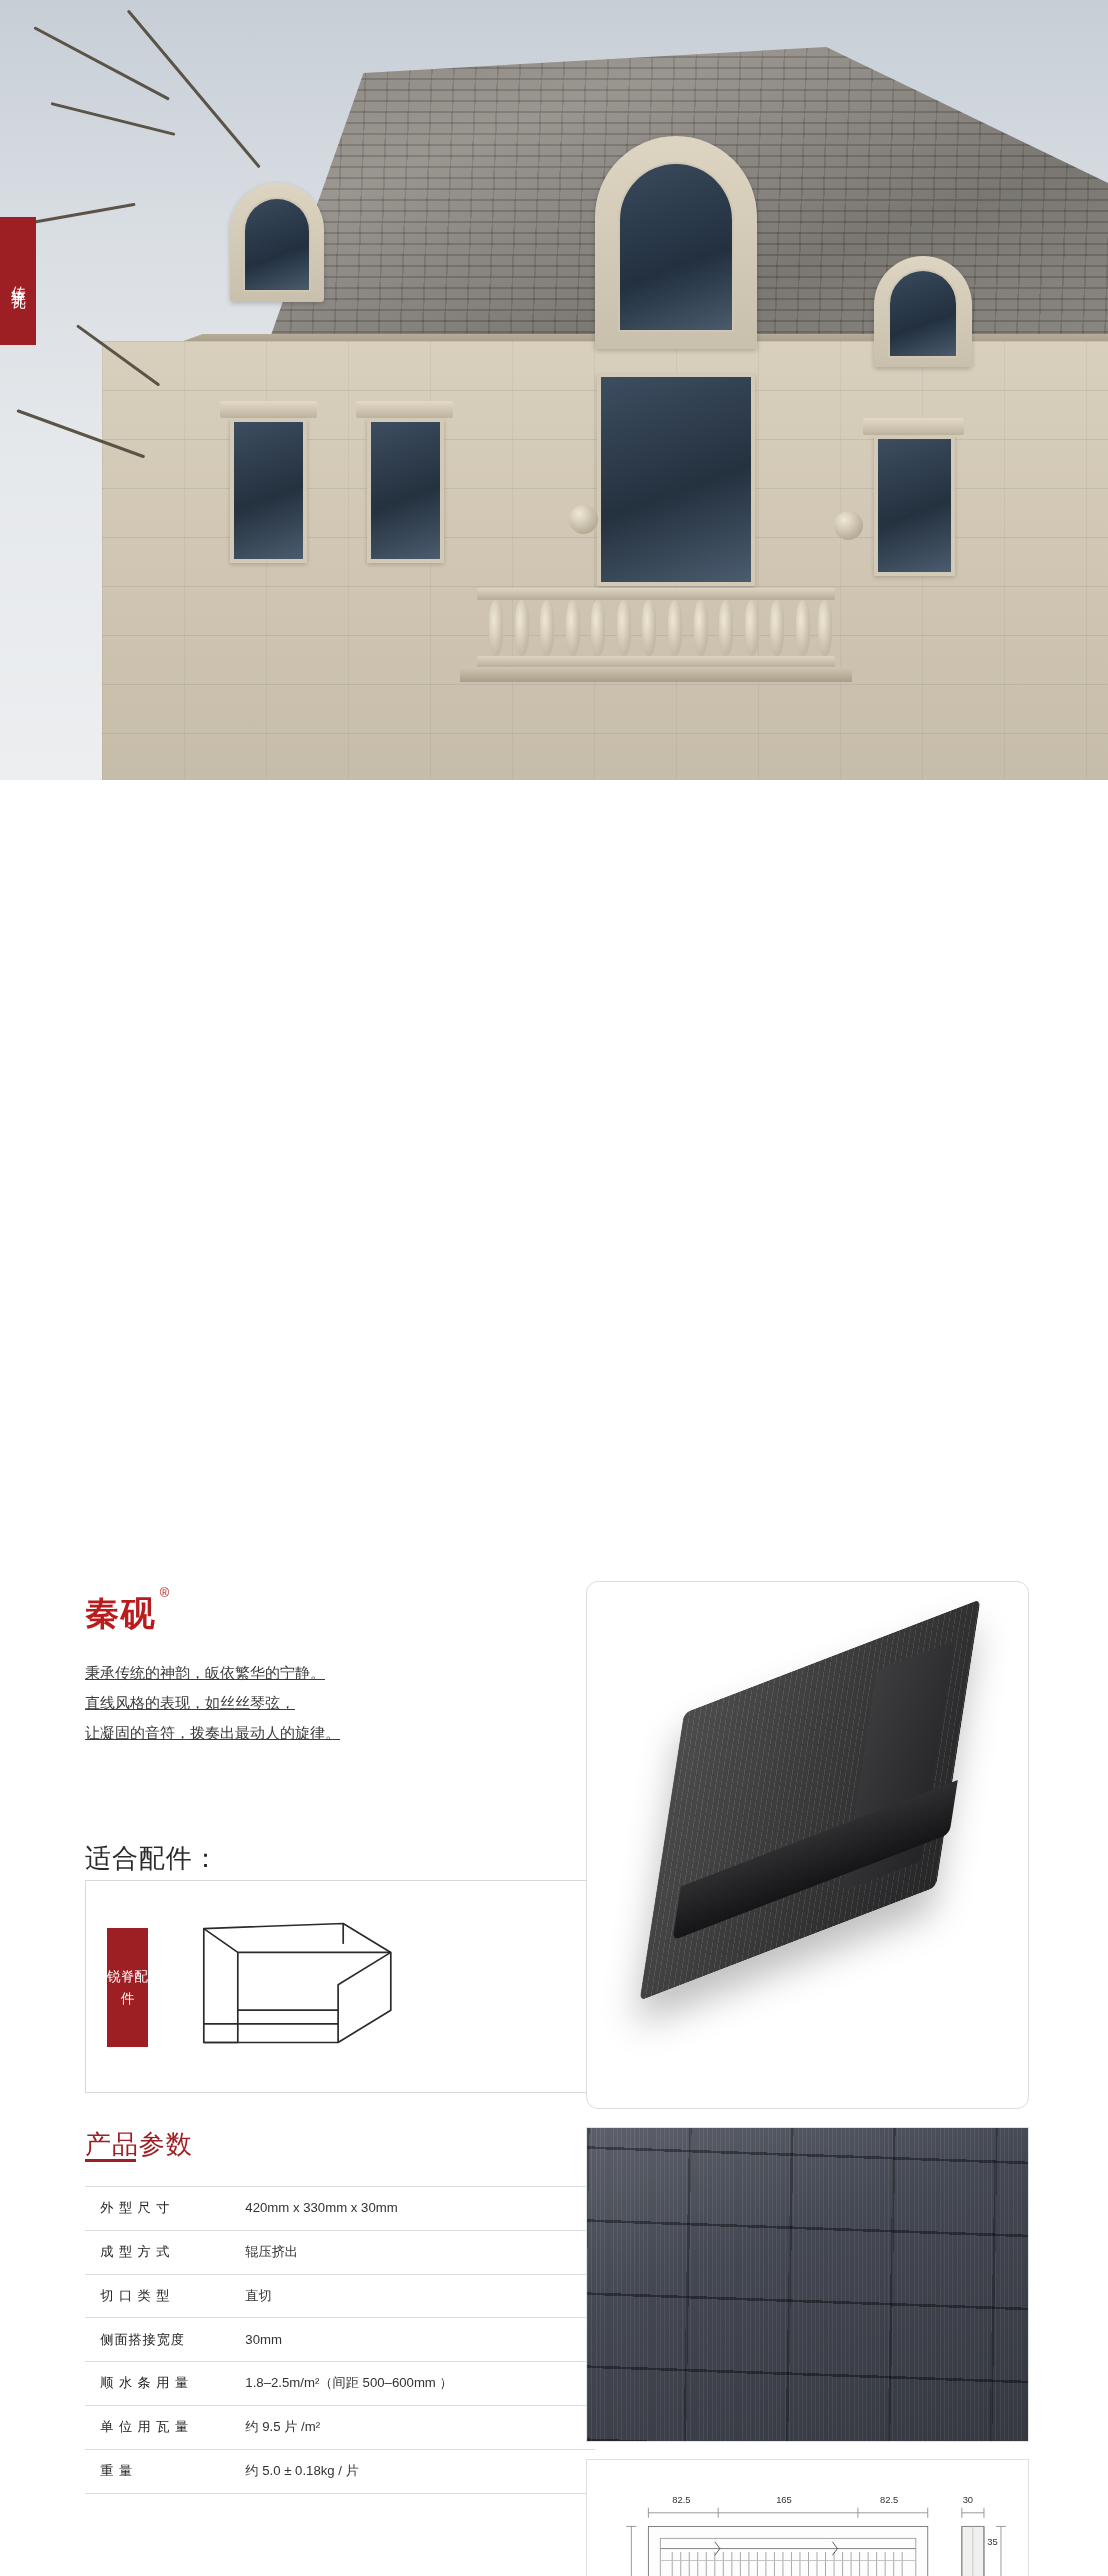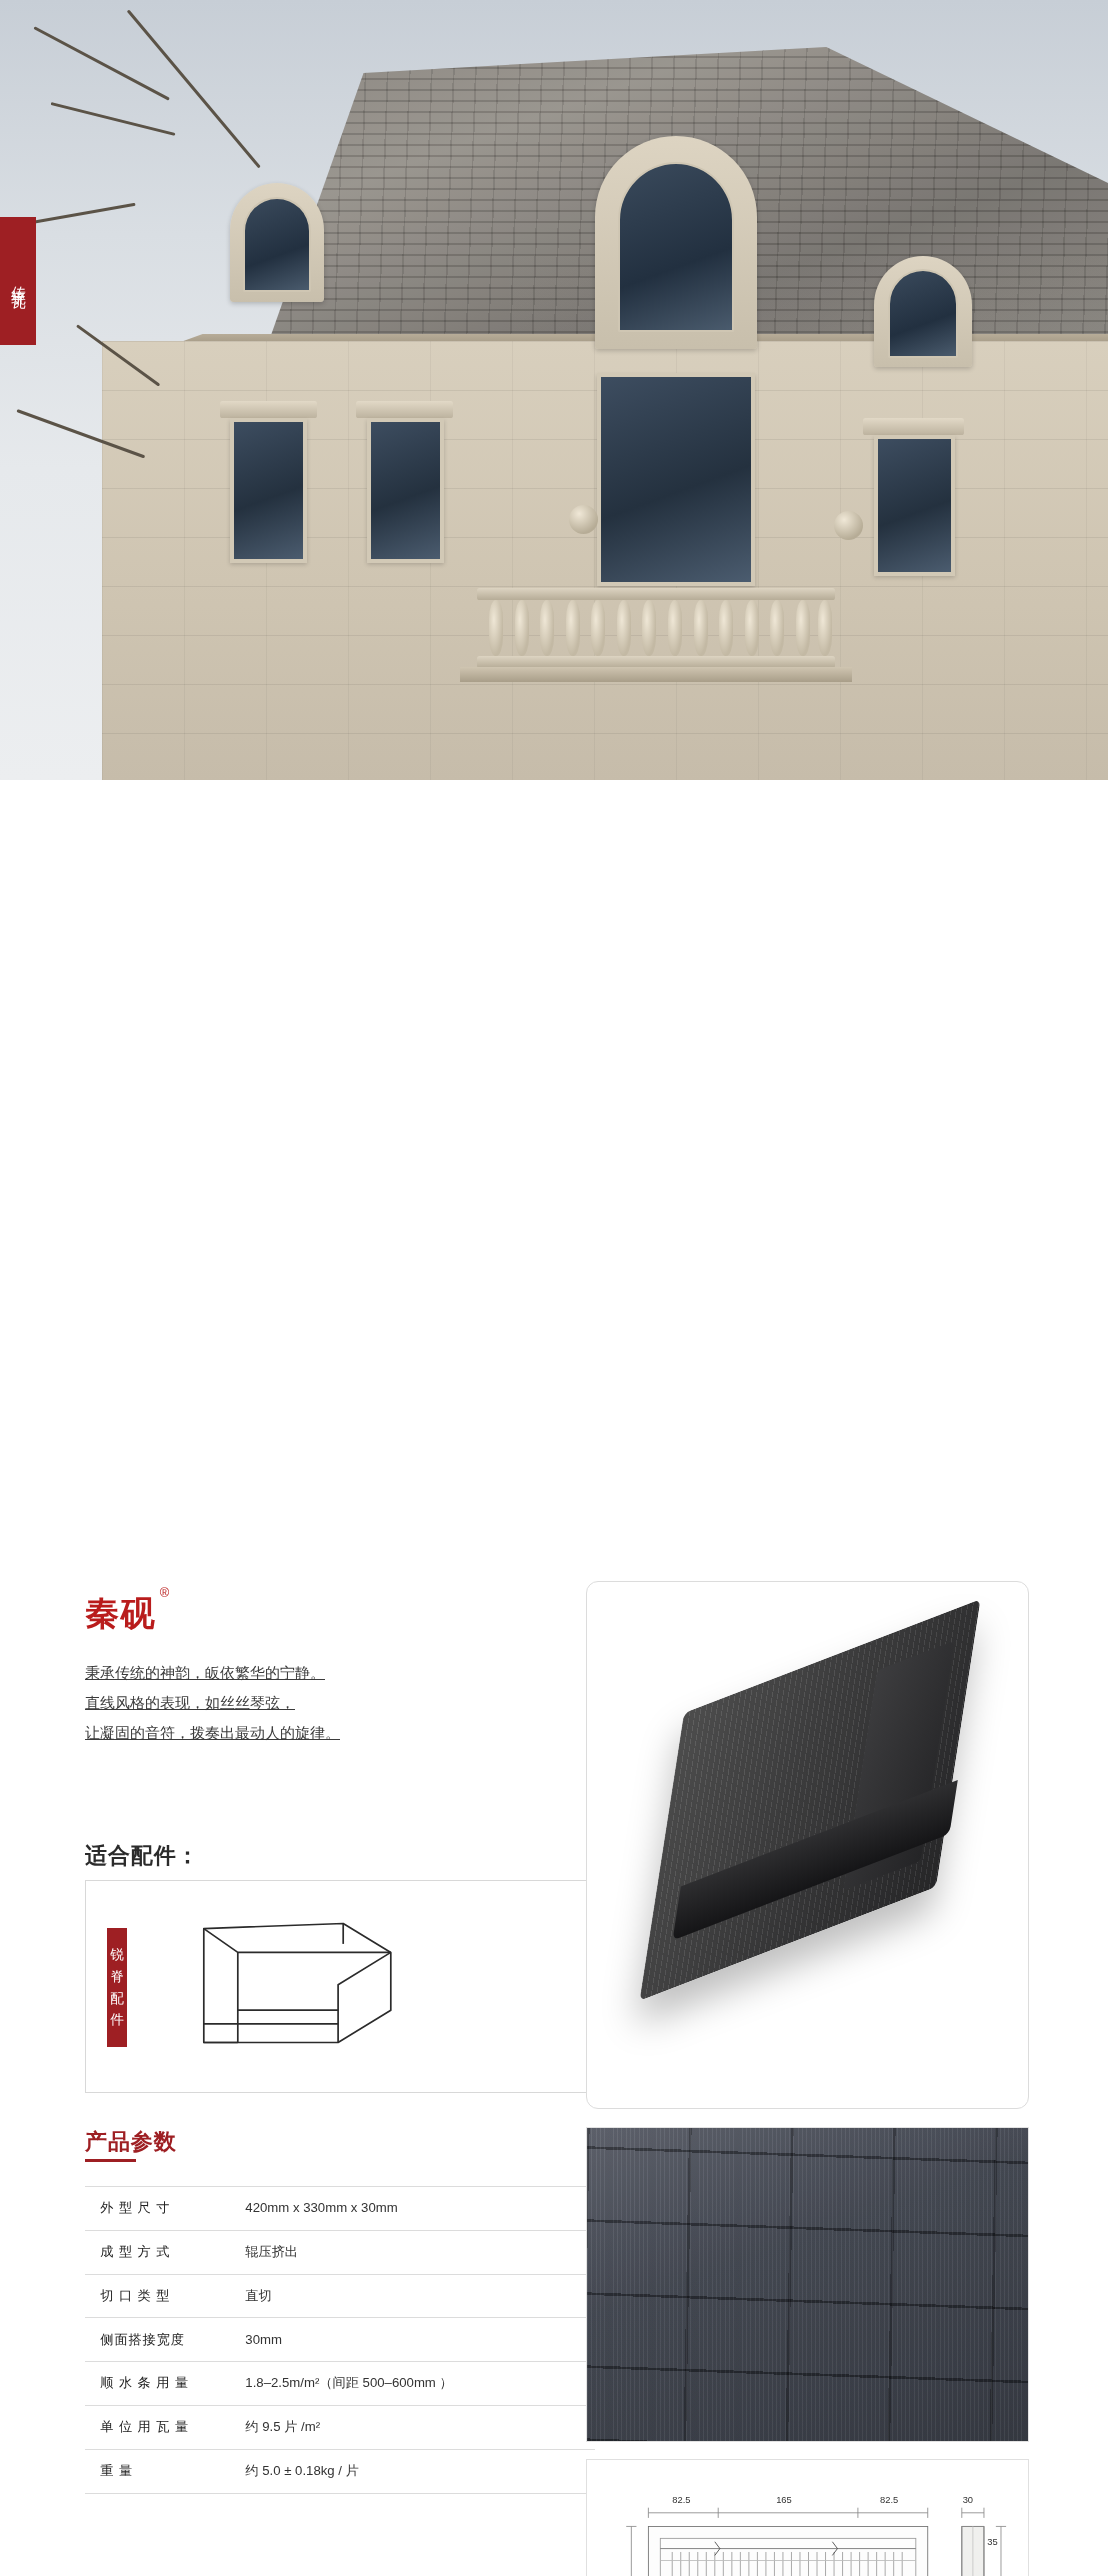--- a/index.html
+++ b/index.html
@@ -139,35 +139,35 @@
   .brand {
     position: absolute; left: 85px; top: 811px;
     font-size: 34px; color: #b91c1c; font-weight: bold; letter-spacing: 1.7px; text-align: right;
   }
   .brand sup { font-size: 12.8px; font-weight: normal; top: -15.3px; position: relative; left: 3.4px;}
   .slogan {
     position: absolute; left: 85px; top: 878px; width: 460px;
     font-size: 15px; color: #3b3b3b; line-height: 2.0; text-decoration: underline;
   }
   .sec-title {
-    position: absolute; font-size: 22px; font-weight: bold; letter-spacing: 0.9px;
+    position: absolute; font-size: 26px; font-weight: normal; letter-spacing: 0.9px;
   }
   .fit-title { left: 85px; top: 1061px; color: #2b2b2b; }
   .param-title { left: 85px; top: 1347px; color: #9e1f23; }
   .param-rule {
     position: absolute; left: 85px; top: 1379px; width: 51px; height: 2.6px; background: #9e1f23;
   }
 
   
   .acc-box {
     position: absolute; left: 85px; top: 1100px; width: 511px; height: 213px;
     border: 0.9px solid #d8d8d8; background: #fff;
   }
   .acc-tab {
-    position: absolute; left: 21px; top: 47px; width: 20px; height: 119px;
+    position: absolute; left: 21px; top: 47px; width: 41px; height: 119px;
     background: #9e1f23; color: #fff; font-size: 13.6px; line-height: 1.6;
     display: flex; align-items: center; justify-content: center; text-align: center;
   }
   .acc-draw { position: absolute; left: 102px; top: 34px; }
 
   
   .photo-card {
     position: absolute; left: 586px; top: 801px; width: 443px; height: 528px;
     border: 0.9px solid #dcdcdc; border-radius: 12px; background: #fff;
     overflow: hidden;

